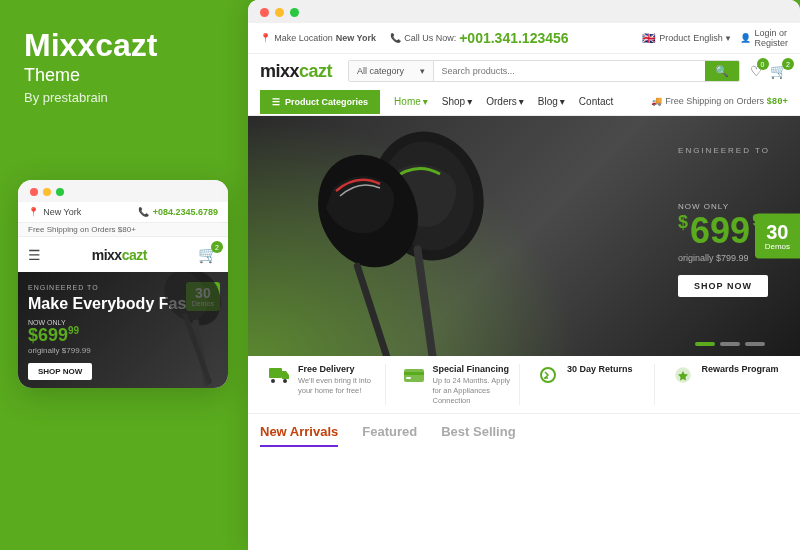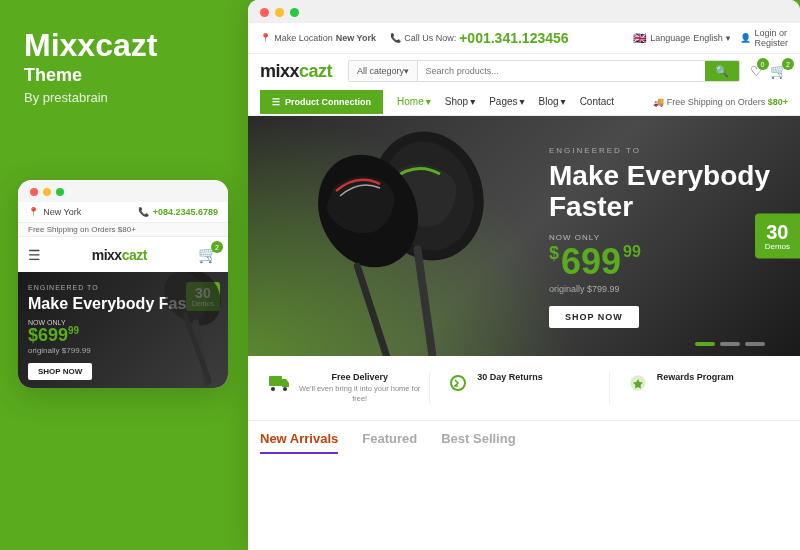--- a/index.html
+++ b/index.html
@@ -22,21 +22,21 @@
     }
     .brand-title {
       font-size: 32px;
       font-weight: 800;
       color: #fff;
       line-height: 1.1;
     }
     .brand-subtitle {
       font-size: 18px;
       color: #fff;
-      font-weight: 700;
+      font-weight: 400;
       margin-top: 2px;
     }
     .brand-by {
       font-size: 13px;
       color: rgba(255,255,255,0.85);
       margin-top: 4px;
     }
 
     
     .mobile-mockup {
@@ -254,21 +254,21 @@
       border: 1px solid #ddd;
       border-radius: 2px;
       overflow: hidden;
     }
     .search-category {
       padding: 5px 8px;
       font-size: 9px;
       color: #555;
       border-right: 1px solid #ddd;
       background: #fafafa;
-      display: flex; align-items: center; gap: 0;
+      display: flex; align-items: center; gap: 16px;
       white-space: nowrap;
     }
     .search-input {
       flex: 1;
       padding: 5px 8px;
       font-size: 9px;
       color: #999;
       border: none;
       outline: none;
     }
@@ -327,21 +327,21 @@
       color: #333;
       display: flex; align-items: center; gap: 2px;
       padding: 8px 0;
       cursor: pointer;
     }
     .nav-link.active { color: #5aab1e; }
     .nav-shipping {
       font-size: 9px;
       color: #666;
     }
-    .nav-shipping span { color: #5aab1e; font-weight: 700; }
+    .nav-shipping span { color: #5aab1e; font-weight: 700; font-family: Liberation Mono, monospace; }
 
     
     .hero-section {
       position: relative;
       height: 240px;
       background: linear-gradient(135deg, #2a2a2a 0%, #4a4a4a 50%, #1a1a1a 100%);
       overflow: hidden;
     }
     .hero-bg-gradient {
       position: absolute;
@@ -463,23 +463,22 @@
       border-radius: 2px;
     }
     .hero-dot.active {
       background: #5aab1e;
     }
 
     
     .features-bar {
       display: flex;
       border-bottom: 1px solid #eee;
-      padding: 16px 12px;
+      padding: 8px 12px;
       gap: 9px;
-      text-align: center;
     }
     .feature-item {
       flex: 1;
       display: flex;
       align-items: flex-start;
       gap: 8px;
       padding: 0 8px;
       border-right: 1px solid #eee;
     }
     .feature-item:last-child { border-right: none; }
@@ -598,21 +597,21 @@
       </div>
       <div class="store-topbar-item">
         <span>📞</span>
         <span>Call Us Now:</span>
         <span style="color:#5aab1e;font-weight:700;font-size:14px">+001.341.123456</span>
       </div>
     </div>
     <div class="store-topbar-right">
       <div style="display:flex;align-items:center;gap:3px">
         <span style="font-size:11px">🇬🇧</span>
-        <span>Language</span>
+        <span>Product</span>
         <span>English</span>
         <span>▾</span>
       </div>
       <div style="display:flex;align-items:center;gap:3px">
         <span>👤</span>
         <span>
           <span>Login or</span><br>
           <span>Register</span>
         </span>
       </div>
@@ -641,33 +640,33 @@
       <div class="nav-icon-item">
         <span>🛒</span>
         <div class="nav-badge">2</div>
       </div>
     </div>
   </div>
 
   <div class="main-nav">
     <div class="product-categories-btn">
       <span>☰</span>
-      <span>Product Connection</span>
+      <span>Product Categories</span>
     </div>
     <div class="nav-links">
       <div class="nav-link active">
         <span>Home</span>
         <span>▾</span>
       </div>
       <div class="nav-link">
         <span>Shop</span>
         <span>▾</span>
       </div>
       <div class="nav-link">
-        <span>Pages</span>
+        <span>Orders</span>
         <span>▾</span>
       </div>
       <div class="nav-link">
         <span>Blog</span>
         <span>▾</span>
       </div>
       <div class="nav-link">
         <span>Contact</span>
       </div>
     </div>
@@ -693,22 +692,21 @@
       <path d="M65,72 Q88,52 115,65 Q132,75 123,98 Q113,120 90,117 Q67,113 58,92 Z" fill="#1a1a1a"></path>
       <path d="M68,75 Q89,57 112,68" stroke="#cc3333" stroke-width="2.5" fill="none"></path>
       <path d="M72,80 Q91,63 112,72" stroke="#fff" stroke-width="1.5" fill="none" opacity="0.6"></path>
 
       <rect x="85" y="148" width="7" height="105" rx="3" fill="#2a2a2a" transform="rotate(-18 85 148)"></rect>
     </svg>
 
     <div class="hero-content">
       <div class="hero-engineered">ENGINEERED TO</div>
       <div class="hero-title">
-        <span>Make Everybody</span><br>
-        <span>Faster</span>
+        <br>
       </div>
       <div class="hero-now-only">NOW ONLY</div>
       <div class="hero-price">
         <span class="hero-price-dollar">$</span>
         <span class="hero-price-main">699</span>
         <span class="hero-price-cents">99</span>
       </div>
       <div class="hero-orig-price">originally $799.99</div>
       <div class="hero-shop-btn">SHOP NOW</div>
     </div>
@@ -736,20 +734,33 @@
         </svg>
       </div>
       <div class="feature-text">
         <div class="feature-title">Free Delivery</div>
         <div class="feature-desc">We'll even bring it into your home for free!</div>
       </div>
     </div>
     <div class="feature-item">
       <div class="feature-icon">
         <svg width="22" height="18" viewBox="0 0 22 18" fill="none" xmlns="http://www.w3.org/2000/svg">
+          <rect x="1" y="3" width="20" height="13" rx="2" fill="#5aab1e" opacity="0.8"></rect>
+          <rect x="1" y="6" width="20" height="3" fill="#5aab1e"></rect>
+          <rect x="3" y="11" width="5" height="2" rx="1" fill="#fff"></rect>
+        </svg>
+      </div>
+      <div class="feature-text">
+        <div class="feature-title">Special Financing</div>
+        <div class="feature-desc">Up to 24 Months. Apply for an Appliances Connection</div>
+      </div>
+    </div>
+    <div class="feature-item">
+      <div class="feature-icon">
+        <svg width="22" height="18" viewBox="0 0 22 18" fill="none" xmlns="http://www.w3.org/2000/svg">
           <circle cx="11" cy="9" r="7" stroke="#5aab1e" stroke-width="2" fill="none"></circle>
           <path d="M8 6l3 3-3 3" stroke="#5aab1e" stroke-width="1.5" fill="none"></path>
           <path d="M7 12h4" stroke="#5aab1e" stroke-width="1.5"></path>
         </svg>
       </div>
       <div class="feature-text">
         <div class="feature-title">30 Day Returns</div>
       </div>
     </div>
     <div class="feature-item">

